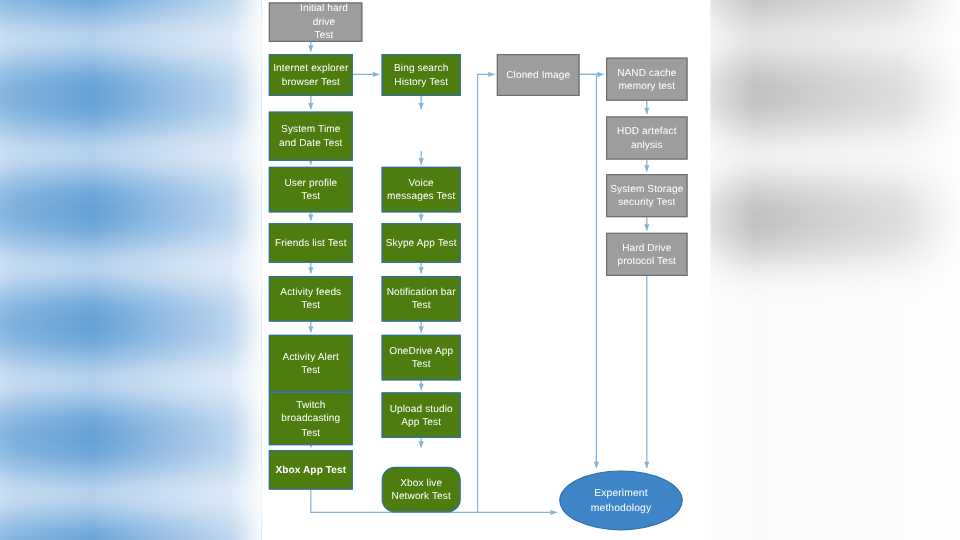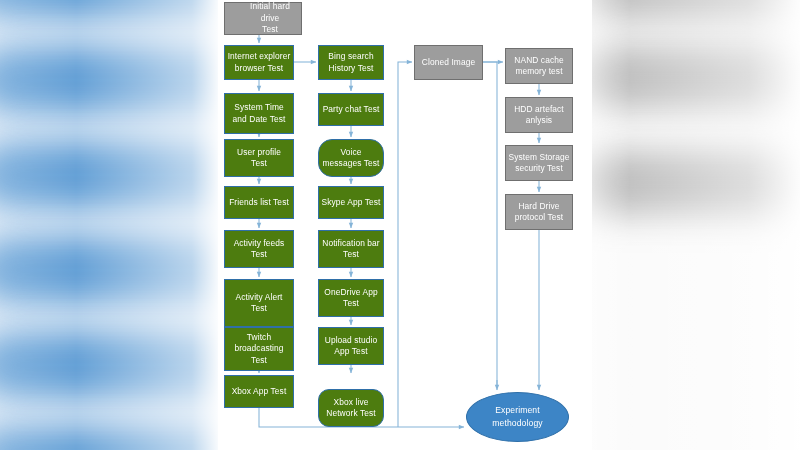--- a/index.html
+++ b/index.html
@@ -159,40 +159,35 @@
       </div>
 
     <div class="node blue" style="left:6px;top:327px;width:70px;height:44px;">
         <span>
           <span>Twitch</span>
           <span>broadcasting</span>
           <span>Test</span>
         </span>
       </div>
 
-    <div class="node blue" style="left:6px;top:375px;width:70px;height:33px;">
+    <div class="node blue" style="left:6px;top:375px;width:70px;height:33px;font-weight:bold;">
         <span>
           <span>Xbox App Test</span>
         </span>
       </div>
 
     <div class="node blue" style="left:100px;top:45px;width:66px;height:35px;">
         <span>
           <span>Bing search</span>
           <span>History Test</span>
         </span>
       </div>
 
-    <div class="node blue" style="left:100px;top:93px;width:66px;height:33px;">
-        <span>
-          <span>Party chat Test</span>
-        </span>
-      </div>
-
-    <div class="node blue" style="left:100px;top:139px;width:66px;height:38px;border-radius:14px;">
+
+    <div class="node blue" style="left:100px;top:139px;width:66px;height:38px;">
         <span>
           <span>Voice</span>
           <span>messages Test</span>
         </span>
       </div>
 
     <div class="node blue" style="left:100px;top:186px;width:66px;height:33px;">
         <span>
           <span>Skype App Test</span>
         </span>

